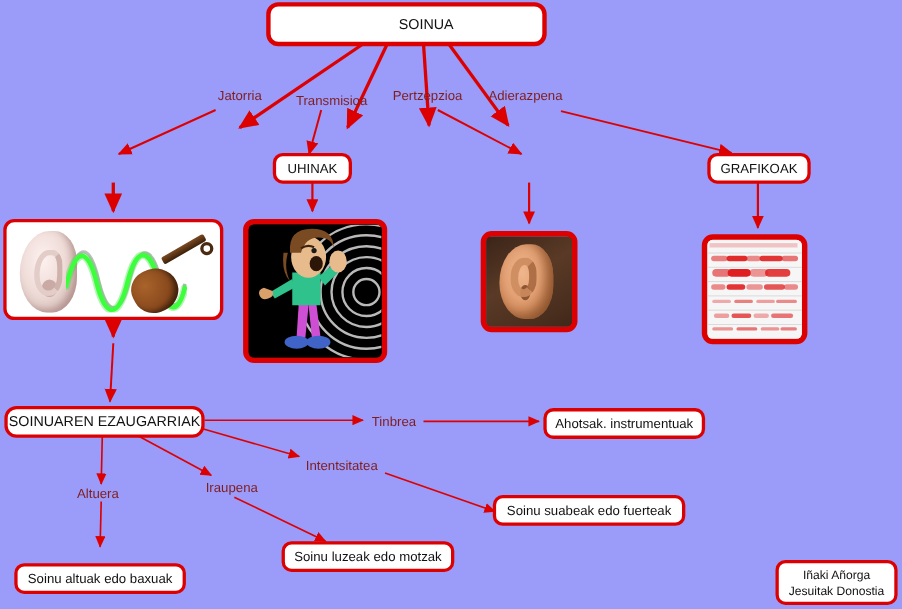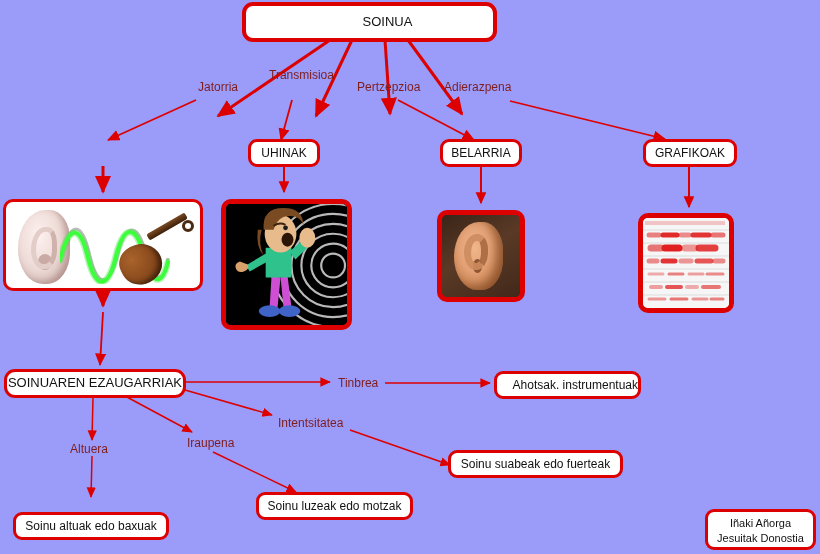--- a/index.html
+++ b/index.html
@@ -240,35 +240,32 @@
     </g>
   </svg>
 
   <div class="node big" style="left:242px; top:2px; width:255px; height:40px; border-width:4px;padding-left:36px;">
     <span>SOINUA</span>
   </div>
 
   <div class="label" style="left:198px; top:80px;">
     <span>Jatorria</span>
   </div>
-  <div class="label" style="left:269px; top:68px;">
+  <div class="label" style="left:269px; top:84px;">
     <span>Transmisioa</span>
   </div>
   <div class="label" style="left:357px; top:80px;">
     <span>Pertzepzioa</span>
   </div>
   <div class="label" style="left:444px; top:80px;">
     <span>Adierazpena</span>
   </div>
 
   <div class="node" style="left:248px; top:139px; width:72px; height:28px;">
     <span>UHINAK</span>
-  </div>
-  <div class="node" style="left:440px; top:139px; width:82px; height:28px;">
-    <span>BELARRIA</span>
   </div>
   <div class="node" style="left:643px; top:139px; width:94px; height:28px;">
     <span>GRAFIKOAK</span>
   </div>
 
   <div class="frame pic-vibration" style="left:3px; top:199px; width:200px; height:92px;">
     <div class="frame-inner">
       <div class="ear-shape"></div>
       <svg class="greenwave" viewBox="0 0 110 70" xmlns="http://www.w3.org/2000/svg">
         <path d="M2,42 C10,6 22,6 30,42 C38,74 50,74 58,40 C66,8 78,8 86,40 C94,70 104,70 108,44" fill="none" stroke="#bdbdbd" stroke-width="3"></path>
@@ -408,21 +405,21 @@
 
   <div class="node" style="left:13px; top:500px; width:156px; height:28px;margin-top:12px;">
     <span>Soinu altuak edo baxuak</span>
   </div>
   <div class="node" style="left:256px; top:492px; width:157px; height:28px;">
     <span>Soinu luzeak edo motzak</span>
   </div>
   <div class="node" style="left:448px; top:450px; width:175px; height:28px;">
     <span>Soinu suabeak edo fuerteak</span>
   </div>
-  <div class="node" style="left:494px; top:371px; width:147px; height:28px;justify-content:flex-end;">
+  <div class="node" style="left:494px; top:371px; width:147px; height:28px;">
     <span>Ahotsak. instrumentuak</span>
   </div>
 
   <div class="sig" style="left:705px; top:509px; width:111px; height:41px;">
     <div>Iñaki Añorga</div>
     <div>Jesuitak Donostia</div>
   </div>
 
 </div>
 

